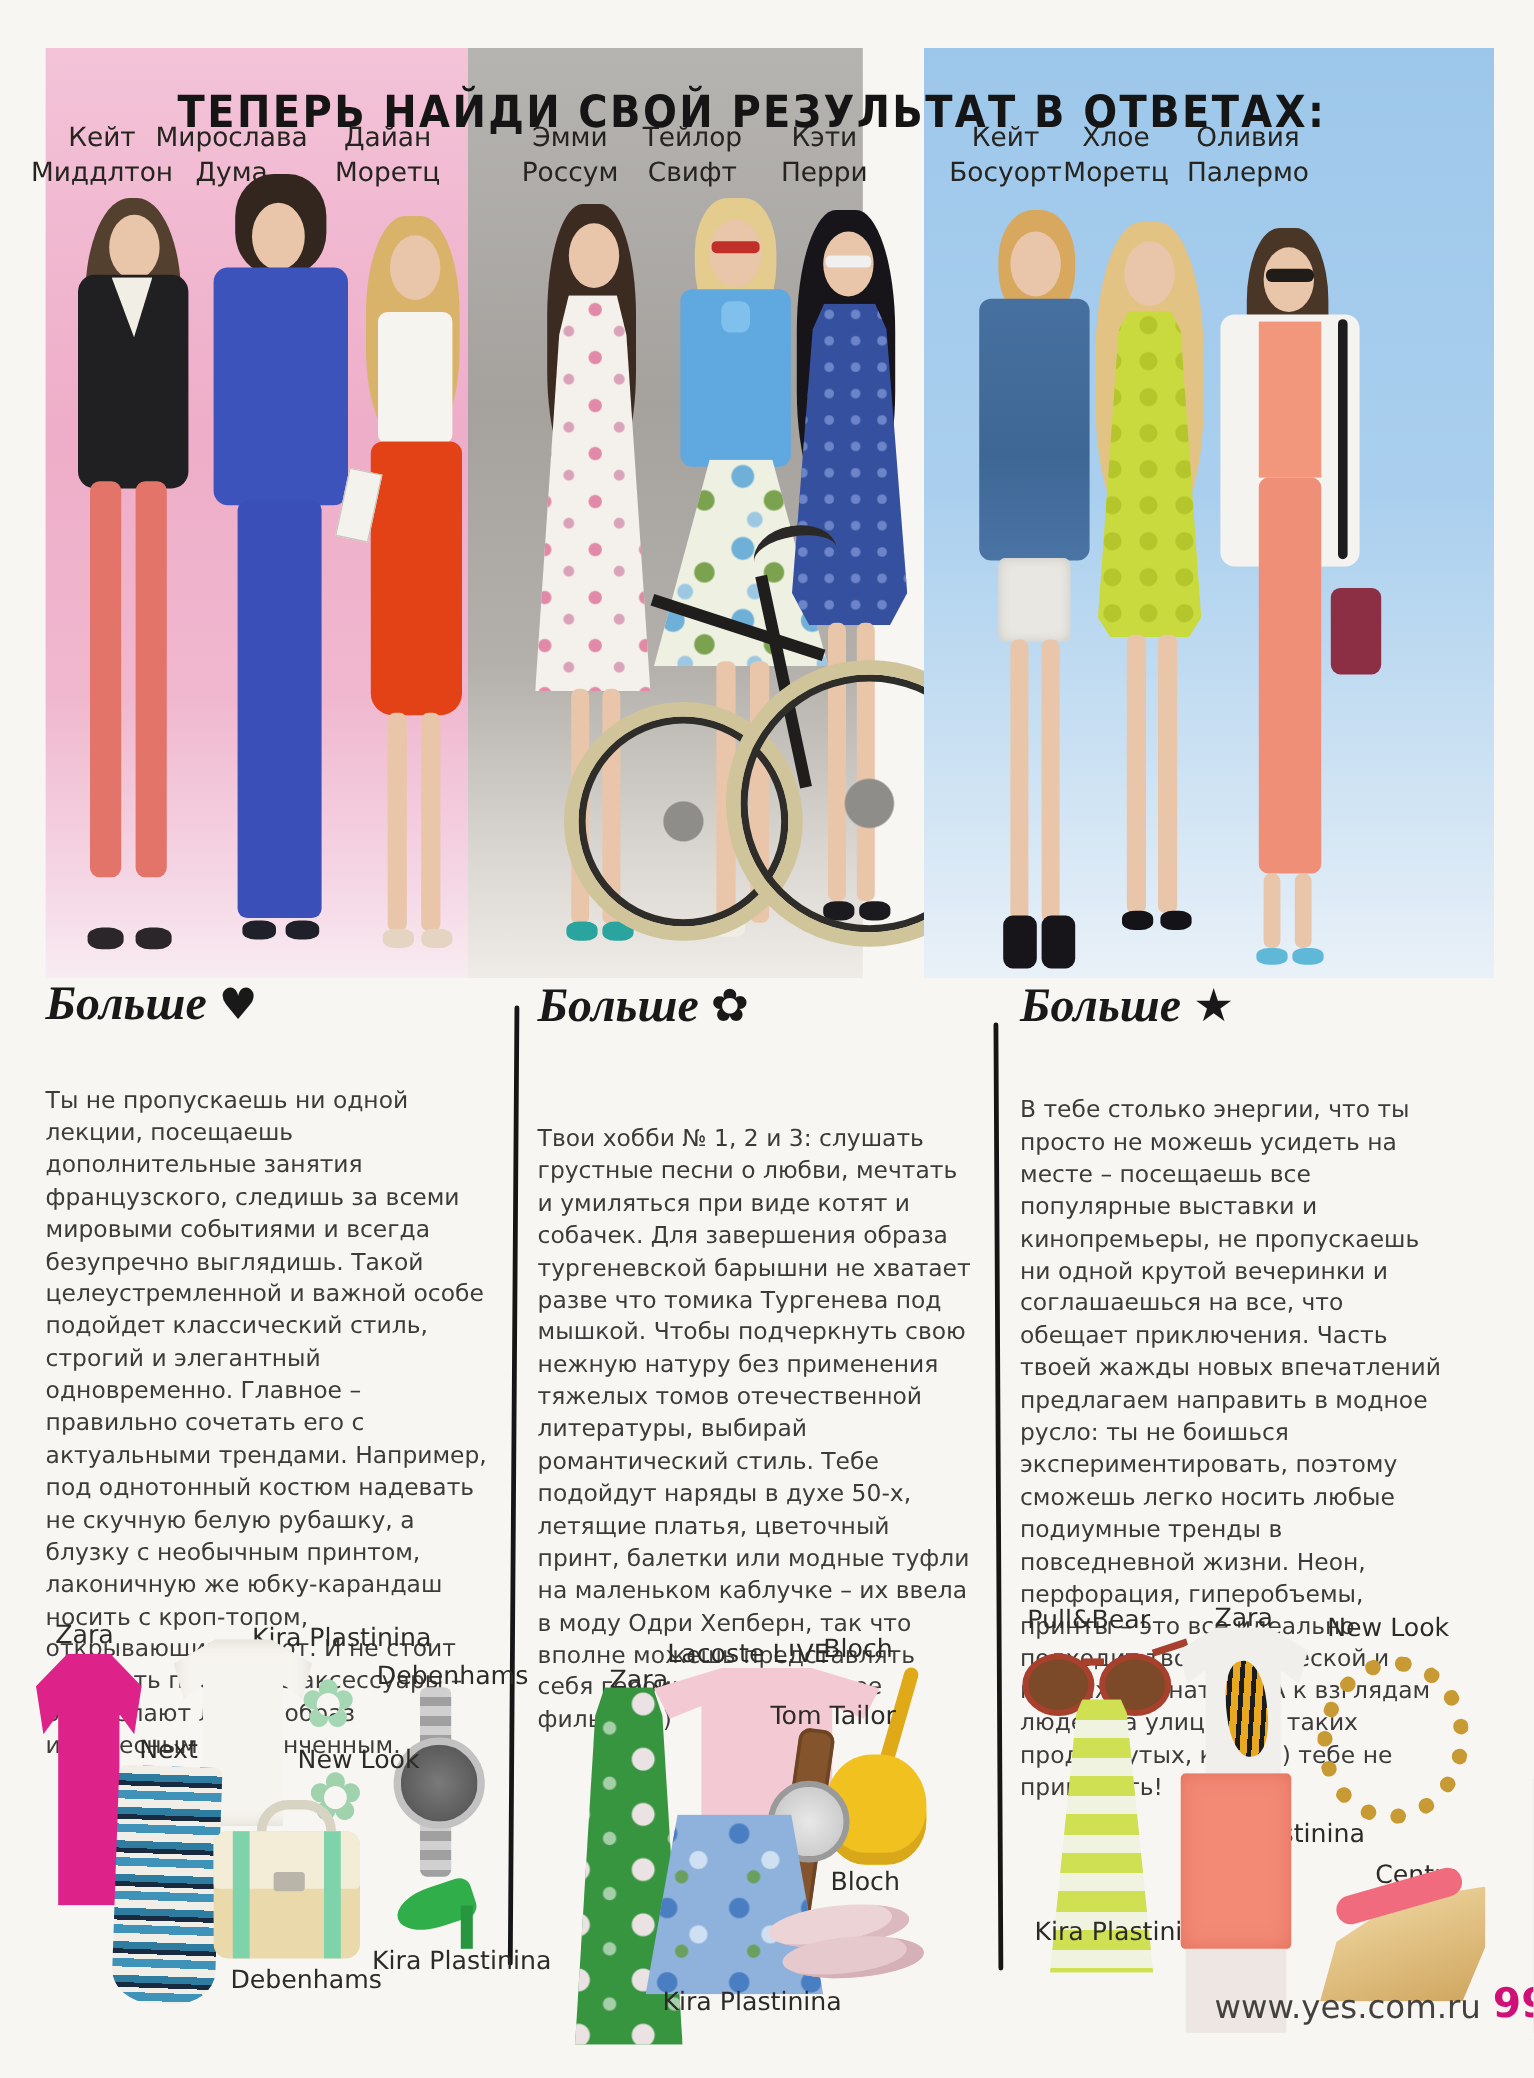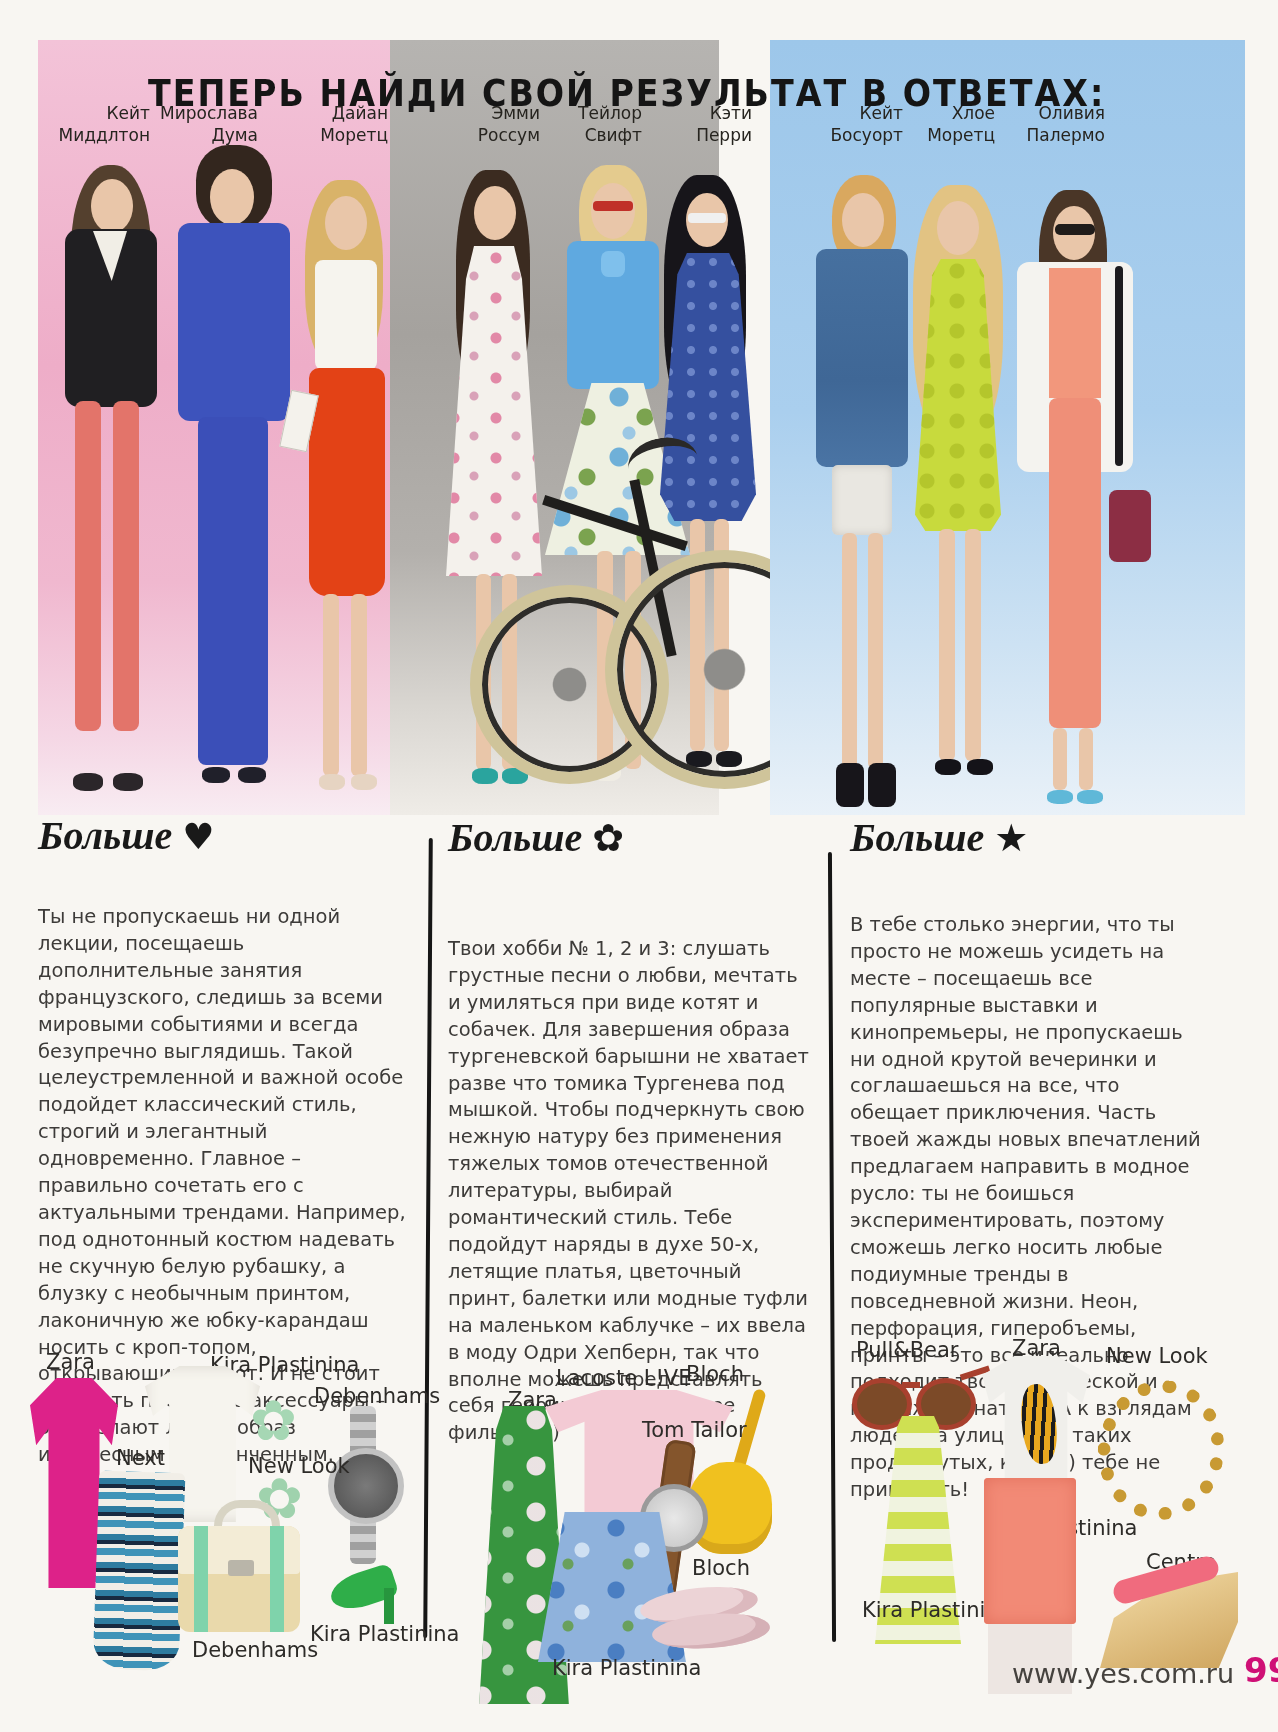--- a/index.html
+++ b/index.html
@@ -6,21 +6,21 @@
   #page{position:relative;width:1278px;height:1732px;background:#f8f6f2;overflow:hidden;
         font-family:"DejaVu Sans","Liberation Sans",sans-serif;}
   .abs{position:absolute;}
   
   .panel{position:absolute;top:40px;height:775px;overflow:visible;}
   #panel1{left:38px;width:352px;background:linear-gradient(180deg,#f3c3d8 0%,#eeadc8 42%,#f0b8cf 70%,#f5d7e5 90%,#f8ecf2 100%);}
   #panel2{left:390px;width:329px;background:linear-gradient(180deg,#b6b4b1 0%,#a5a29e 38%,#b3b0ac 66%,#d9d6d1 86%,#efece7 100%);}
   #panel3{left:770px;width:475px;background:linear-gradient(180deg,#9dc7ea 0%,#aacfee 48%,#cde2f3 78%,#e9f1f8 100%);}
   .headline{position:absolute;left:148px;top:72px;width:960px;font-size:37px;font-weight:800;
             color:#151515;letter-spacing:2px;font-stretch:condensed;}
-  .celeb-name{position:absolute;width:130px;text-align:right;font-size:17px;line-height:1.3;
+  .celeb-name{position:absolute;width:130px;text-align:center;font-size:22px;line-height:1.3;
               color:#26241f;font-weight:500;}
   
   .fig div{position:absolute;}
   .skin{background:#e9c6a9;border-radius:50%;}
   .leg{background:#e9c6a9;border-radius:6px;}
   
   .more-row{position:absolute;font-family:"Liberation Serif","DejaVu Serif",serif;
             font-style:italic;font-weight:700;font-size:40px;color:#191919;}
   .more-icon{font-style:normal;font-family:"DejaVu Sans",sans-serif;margin-left:10px;}
   .sec-title{position:absolute;font-size:27.5px;font-weight:800;letter-spacing:2.5px;color:#1c1c1c;

